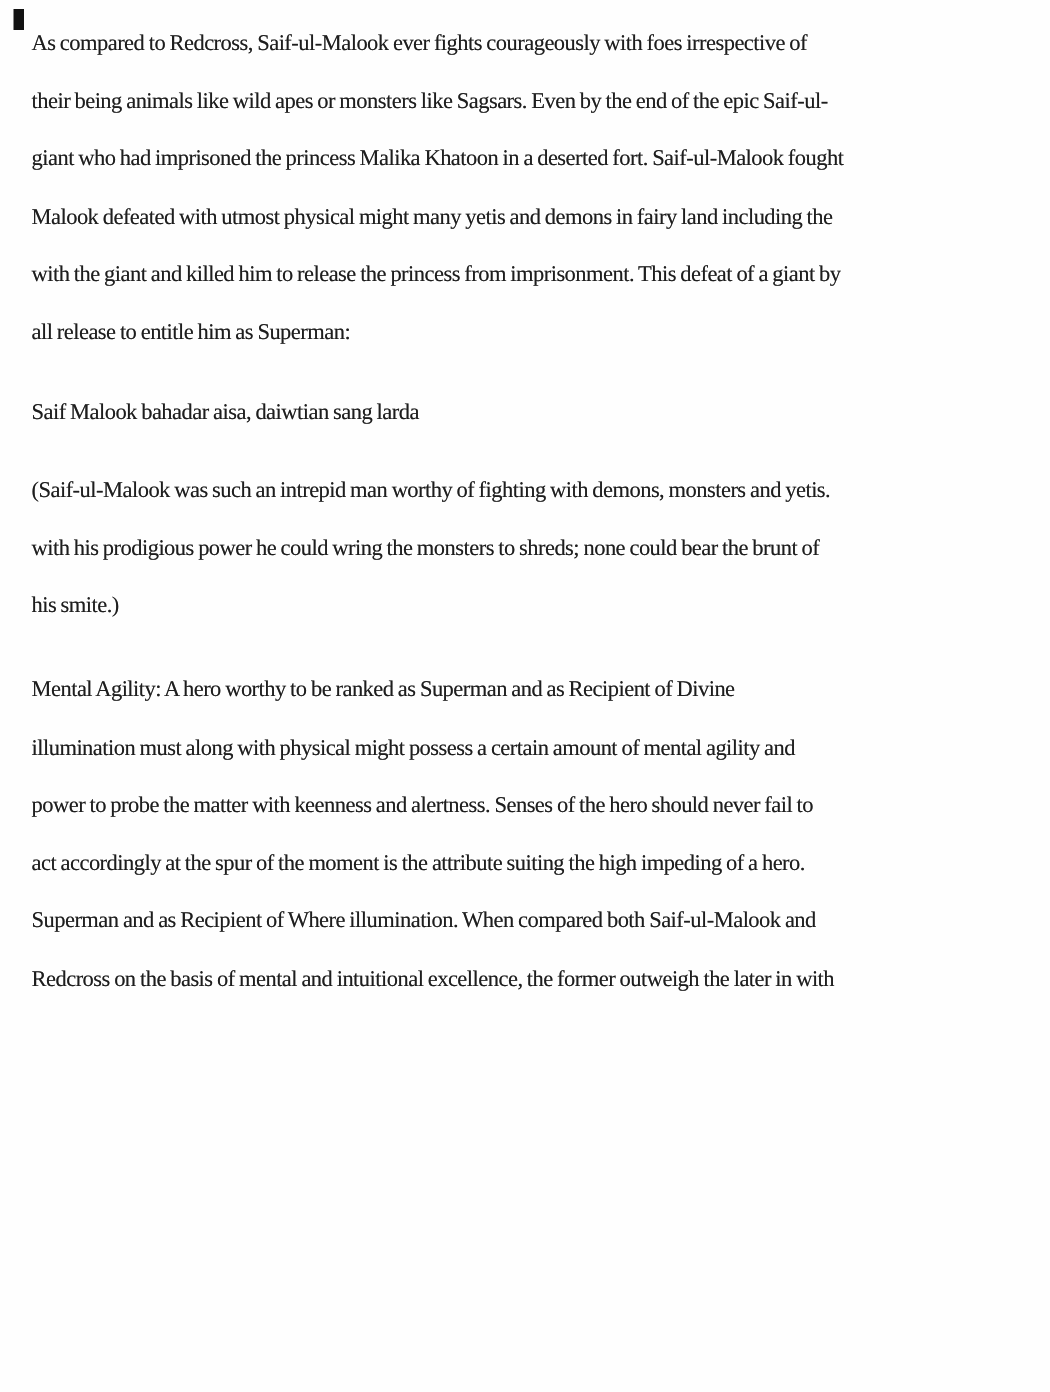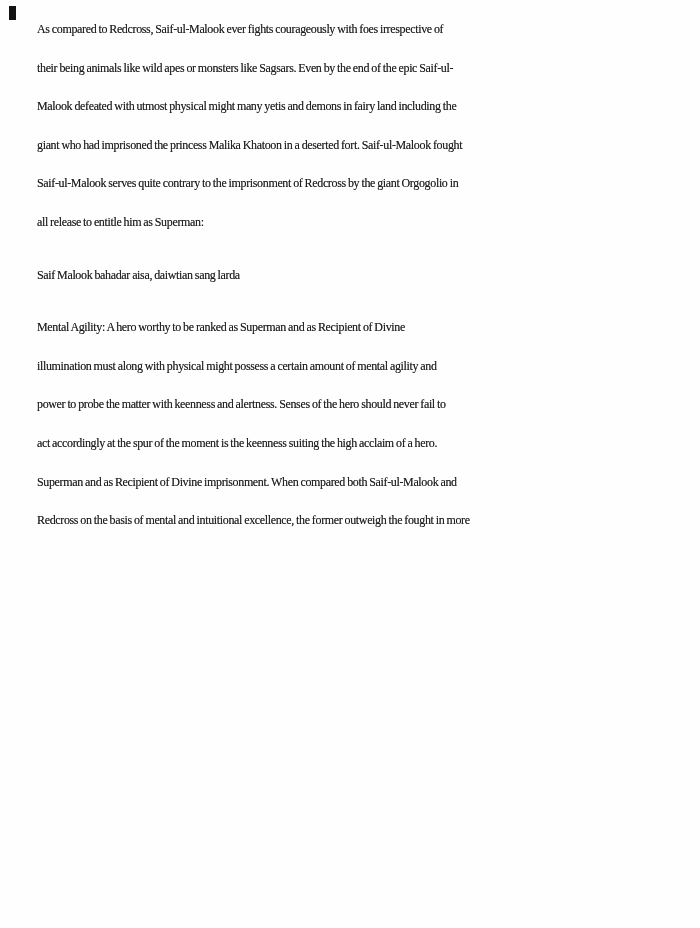--- a/index.html
+++ b/index.html
@@ -26,56 +26,60 @@
     height: 14px;
     background: #121212;
   }
   .para {
     margin: 0 0 14px 0;
   }
   .para.translation {
     margin-bottom: 17px;
   }
   .line {
-    font-size: 12px;
+    font-size: 15px;
     line-height: 38.6px;
     letter-spacing: -0.35px;
     word-spacing: -0.5px;
     white-space: nowrap;
     text-shadow: 0 0 0.4px rgba(20,20,20,0.55);
-    margin-left: 16px;
   }
   .bold {
     font-weight: normal;
   }
 </style>
 </head>
 <body>
 
 <div class="page">
 
   <div class="scan-mark"></div>
 
   <div class="para">
     <div class="line">As compared to Redcross, Saif-ul-Malook ever fights courageously with foes irrespective of</div>
     <div class="line">their being animals like wild apes or monsters like Sagsars. Even by the end of the epic Saif-ul-</div>
+    <div class="line">giant who had imprisoned the princess Malika Khatoon in a deserted fort. Saif-ul-Malook fought</div>
     <div class="line">Malook defeated with utmost physical might many yetis and demons in fairy land including the</div>
-    <div class="line">giant who had imprisoned the princess Malika Khatoon in a deserted fort. Saif-ul-Malook fought</div>
-    <div class="line">Saif-ul-Malook serves quite contrary to the imprisonment of Redcross by the giant Orgogolio in</div>
+    <div class="line">with the giant and killed him to release the princess from imprisonment. This defeat of a giant by</div>
     <div class="line">all release to entitle him as Superman:</div>
   </div>
 
   <div class="para">
     <div class="line">Saif Malook bahadar aisa, daiwtian sang larda</div>
   </div>
 
 
+  <div class="para translation">
+    <div class="line">(Saif-ul-Malook was such an intrepid man worthy of fighting with demons, monsters and yetis.</div>
+    <div class="line">with his prodigious power he could wring the monsters to shreds; none could bear the brunt of</div>
+    <div class="line">his smite.)</div>
+  </div>
 
   <div class="para">
     <div class="line"><span class="bold">Mental Agility</span><span>: A hero worthy to be ranked as Superman and as Recipient of Divine</span></div>
     <div class="line">illumination must along with physical might possess a certain amount of mental agility and</div>
     <div class="line">power to probe the matter with keenness and alertness. Senses of the hero should never fail to</div>
-    <div class="line">act accordingly at the spur of the moment is the keenness suiting the high acclaim of a hero.</div>
-    <div class="line">Superman and as Recipient of Divine imprisonment. When compared both Saif-ul-Malook and</div>
-    <div class="line">Redcross on the basis of mental and intuitional excellence, the former outweigh the fought in more</div>
+    <div class="line">act accordingly at the spur of the moment is the attribute suiting the high impeding of a hero.</div>
+    <div class="line">Superman and as Recipient of Where illumination. When compared both Saif-ul-Malook and</div>
+    <div class="line">Redcross on the basis of mental and intuitional excellence, the former outweigh the later in with</div>
   </div>
 
 </div>
 
 </body></html>

